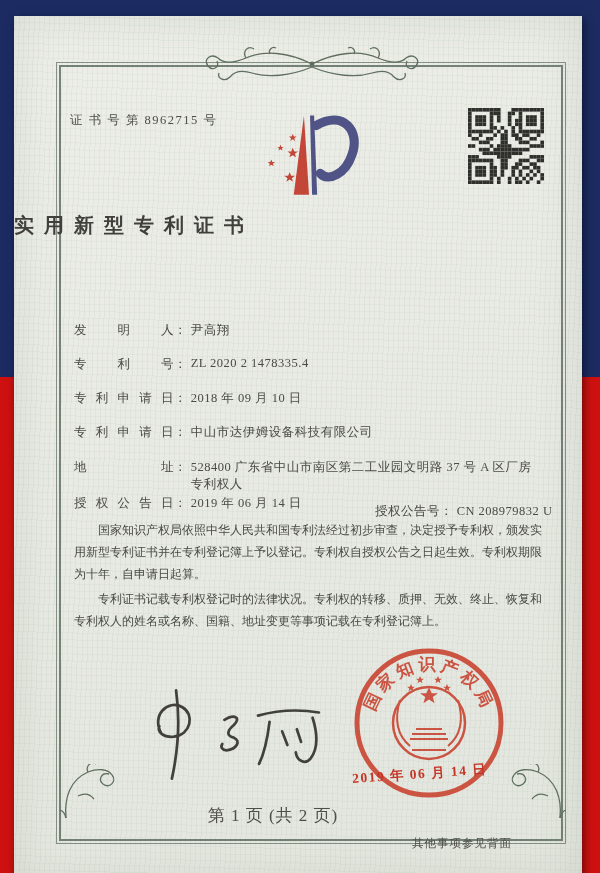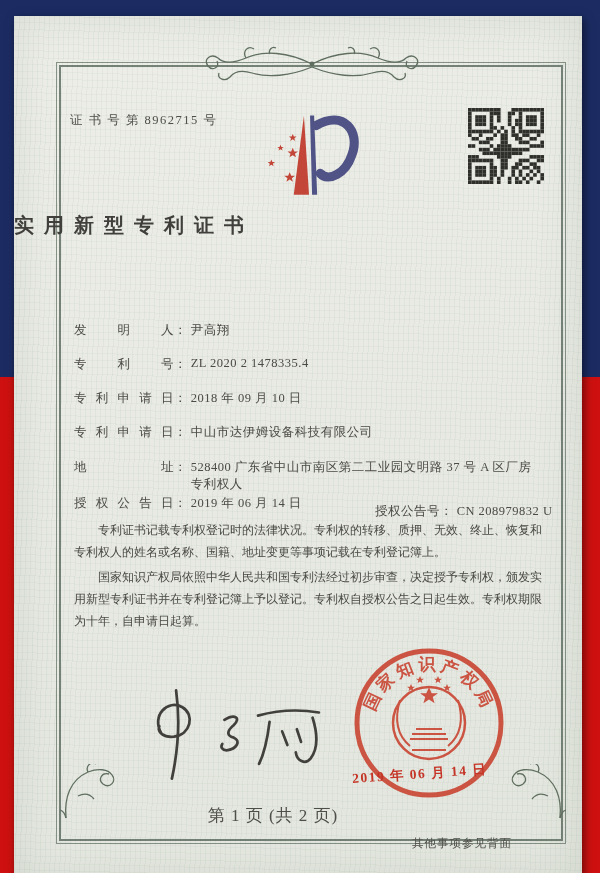--- a/index.html
+++ b/index.html
@@ -370,22 +370,22 @@
     <div class="row" style="top:479px">
       <span class="lbl">授权公告日</span><span class="colon">：</span>
       <span class="val">2019 年 06 月 14 日</span>
       <span class="pair2">
         <span>授权公告号</span><span>：</span>
         <span>CN 208979832 U</span>
       </span>
     </div>
 
     <div class="paras">
+      <p>国家知识产权局依照中华人民共和国专利法经过初步审查，决定授予专利权，颁发实用新型专利证书并在专利登记簿上予以登记。专利权自授权公告之日起生效。专利权期限为十年，自申请日起算。</p>
       <p>专利证书记载专利权登记时的法律状况。专利权的转移、质押、无效、终止、恢复和专利权人的姓名或名称、国籍、地址变更等事项记载在专利登记簿上。</p>
-      <p>国家知识产权局依照中华人民共和国专利法经过初步审查，决定授予专利权，颁发实用新型专利证书并在专利登记簿上予以登记。专利权自授权公告之日起生效。专利权期限为十年，自申请日起算。</p>
     </div>
 
 
     <svg class="signature" viewBox="0 0 200 95">
       <g stroke="#41403c" stroke-width="2.6" fill="none" stroke-linecap="round">
         <path d="M28,47 C18,30 34,14 48,22 C60,29 56,48 40,50 C30,51 24,46 26,40"></path>
         <path d="M42,6 C45,28 45,58 38,90"></path>
         <path d="M88,34 C98,28 104,32 97,39 C90,45 90,49 97,51 C104,54 100,62 90,63 C86,63 84,60 86,57"></path>
         <path d="M120,30 C138,25 160,24 178,27"></path>
         <path d="M131,36 C129,52 126,66 121,76"></path>

